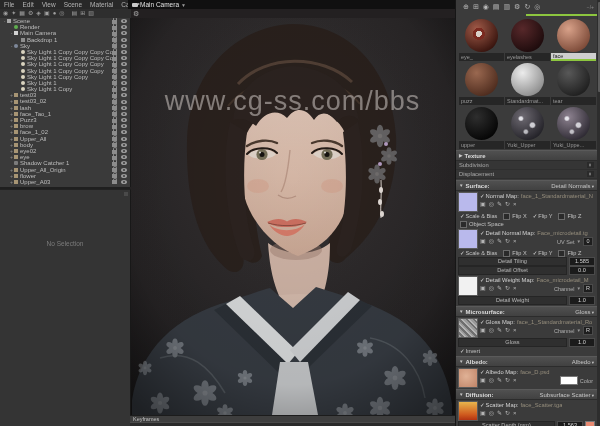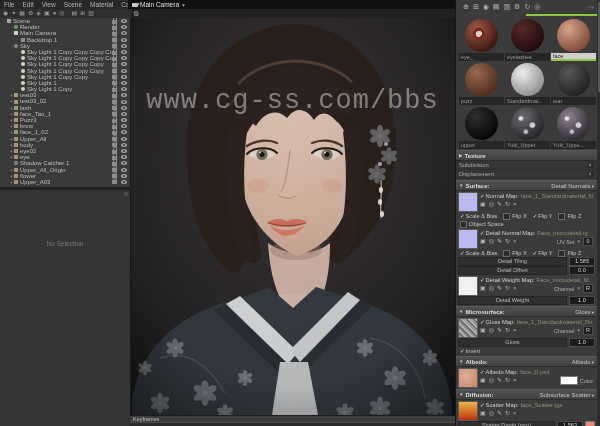--- a/index.html
+++ b/index.html
@@ -36,21 +36,21 @@
   .ilock{width:5px;height:4px;background:#8c8c8c;position:relative;flex:none;margin-right:4px;margin-top:1px;}
   .ilock::before{content:'';position:absolute;top:-2.5px;left:0.5px;width:2.5px;height:2.5px;border:1px solid #8c8c8c;border-bottom:none;border-radius:2px 2px 0 0;}
   .ieye{width:6px;height:4px;background:#9a9a9a;border-radius:50%;position:relative;flex:none;margin-right:3px;}
   .ieye::after{content:'';position:absolute;left:2px;top:1px;width:2px;height:2px;background:#3a3a3a;border-radius:50%;}
   .props{position:absolute;left:0;top:189px;width:130px;height:237px;background:#343434;border-right:1px solid #181818;border-top:1px solid #222;z-index:4;}
   .props .corner{position:absolute;right:2px;top:2px;width:4px;height:4px;background:#4a4a4a;}
   .nosel{margin-top:50px;text-align:center;font-size:6.5px;color:#7c7c7c;}
   
   .viewport{position:absolute;left:130px;top:18px;width:325px;height:397px;z-index:3;background:#242122;}
   .watermark{position:absolute;left:0;top:68px;width:100%;text-align:center;
-    font-family:Liberation Mono, monospace;font-size:27px;letter-spacing:1px;color:rgba(198,192,188,0.58);z-index:4;}
+    font-family:Liberation Sans, sans-serif;font-size:27px;letter-spacing:1px;color:rgba(198,192,188,0.58);z-index:4;}
   .timeline{position:absolute;left:130px;top:415px;width:325px;height:11px;background:#3e3e3e;z-index:4;border-top:1px solid #1c1c1c;}
   .kflabel{font-size:5.5px;color:#c2c2c2;padding-left:3px;line-height:6px;display:block;}
   .kftrack{height:4px;background:#2a2a2a;border-top:1px solid #4a4a4a;}
   
   .rpanel{position:absolute;left:455px;top:0;width:145px;height:426px;background:#3b3b3b;border-left:1px solid #161616;overflow:hidden;z-index:8;}
   .rscroll{position:absolute;right:0;top:0;width:4px;height:426px;background:#2d2d2d;}
   .rthumb{position:absolute;right:0.5px;top:2px;width:3px;height:90px;background:#5a5a5a;border-radius:1px;}
   .rinner{position:absolute;left:0;top:0;width:141px;}
   .rtoolbar{height:14px;display:flex;align-items:center;gap:4px;padding-left:7px;}
   .rtbi{font-size:7px;color:#b8b8b8;line-height:14px;}

